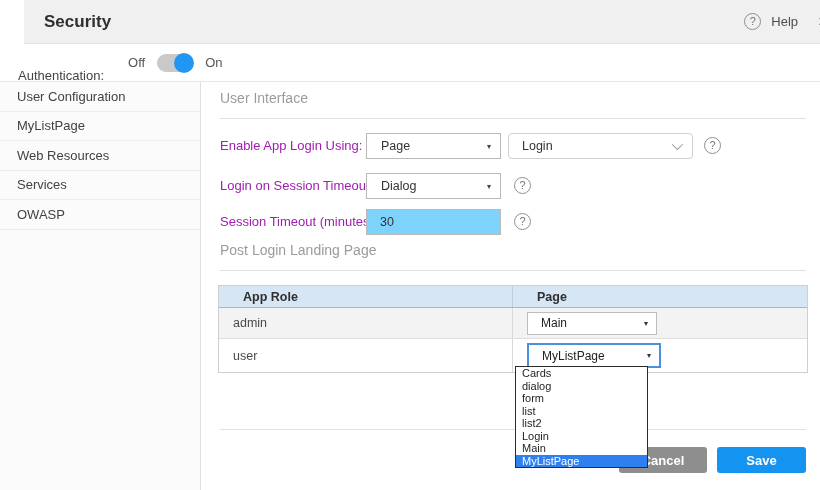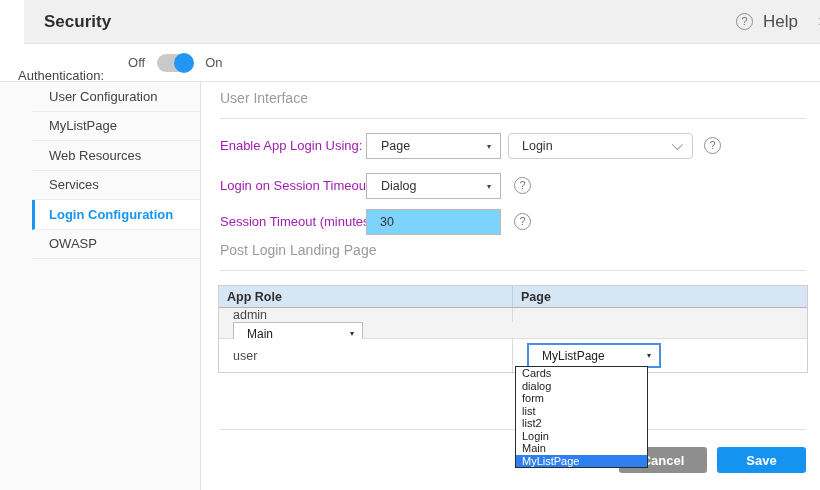--- a/index.html
+++ b/index.html
@@ -14,21 +14,21 @@
     background:#f0f0f0; border-bottom:1px solid #e3e3e3;
     display:flex; align-items:center;margin-left:24px;
   }
   .titlebar .title { margin-left:20px; font-size:17px; font-weight:700; color:#2f2f2f; }
   .titlebar .right { margin-left:auto; display:flex; align-items:center; gap:10px; margin-right:16px; }
   .qicon {
     display:inline-flex; align-items:center; justify-content:center;
     width:17px; height:17px; border:1px solid #8f8f8f; border-radius:50%;
     font-size:11px; color:#777; background:transparent; line-height:1;
   }
-  .help-text { font-size:17px; color:#4d4d4d; }
+  .help-text { font-size:13px; color:#4d4d4d; }
   .close-x { font-size:17px; color:#666; margin-left:10px; cursor:default; }
   
   .authbar {
     position:absolute; left:0; top:44px; width:820px; height:38px;
     background:#ffffff; border-bottom:1px solid #e5e5e5;
     display:flex; align-items:center;
   }
   .authbar .lbl { margin-left:18px; font-size:13px; color:#444;margin-top:26px; }
   .authbar .off { margin-left:24px; font-size:13px; color:#555; }
   .authbar .on  { margin-left:12px; font-size:13px; color:#555; }
@@ -41,21 +41,21 @@
     border-radius:50%; background:#2196f3;
   }
   
   .sidebar {
     position:absolute; left:0; top:82px; width:201px; height:408px;
     background:#fbfbfb; border-right:1px solid #e0e0e0;
   }
   .side-item {
     height:29.5px; display:flex; align-items:center; padding-left:17px;
     font-size:13px; color:#424242; border-bottom:1px solid #ececec;
-    cursor:default; background:#fbfbfb;margin-left:32px;
+    cursor:default; background:#fbfbfb;
   }
   .side-item.sel {
     background:#ffffff; border-left:3px solid #1797f2; padding-left:14px;
     color:#1797f2; font-weight:700;
   }
   
   .main { position:absolute; left:201px; top:82px; width:619px; height:408px; background:#fff; }
   .sect-title { position:absolute; left:19px; font-size:14px; color:#9b9b9b; }
   .divider { position:absolute; left:19px; width:586px; height:1px; background:#e0e0e0; }
   .form-label { position:absolute; left:19px; font-size:13px; color:#a21caf; line-height:26px; }
@@ -79,27 +79,27 @@
     position:absolute; height:26px; background:#7dd3fc; border:1px solid #b9b9b9;
     display:flex; align-items:center; font-size:12.5px; color:#333; padding-left:13px;
   }
   .help-pos { position:absolute; }
   
   .ptable {
     position:absolute; left:17px; top:203px; width:590px;
     border:1px solid #cfcfcf; font-size:12.5px;
   }
   .t-head { display:flex; background:#d7e6f4; border-bottom:1px solid #b3b3b3; height:22px; }
-  .t-head .cell { width:50%; display:flex; align-items:center; padding-left:8px;
+  .t-head .cell { width:50%; display:flex; align-items:center; padding-left:24px;
     font-weight:700; color:#2f2f2f;text-align:center; }
   .t-head .cell:first-child { border-right:1px solid #c2cedb; }
   .t-row { display:flex; position:relative; }
   .t-row .cell { width:50%; display:flex; align-items:center; padding-left:14px; color:#4a4a4a; }
   .t-row .cell:first-child { border-right:1px solid #d9d9d9; }
-  .t-row.r0 { height:31px; background:#f3f3f3; border-bottom:1px solid #dedede;flex-direction:column; }
+  .t-row.r0 { height:31px; background:#f3f3f3; border-bottom:1px solid #dedede; }
   .t-row.r1 { height:33px; background:#ffffff; }
   .row-sel {
     position:relative; width:130px; height:23px; background:#fff; border:1px solid #bdbdbd;
     display:flex; align-items:center; font-size:12px; color:#222;
   }
   .row-sel .val { padding-left:13px; }
   .row-sel .caret { margin-left:auto; margin-right:8px; font-size:8px; color:#333; }
   .row-sel.focused { width:134px; height:25px; border:2px solid #4a90e2; }
   
   .dropdown {
@@ -142,21 +142,20 @@
       <div class="knob"></div>
     </div>
     <span class="on">On</span>
   </div>
 
   <div class="sidebar">
     <div class="side-item">User Configuration</div>
     <div class="side-item">MyListPage</div>
     <div class="side-item">Web Resources</div>
     <div class="side-item">Services</div>
-    <div class="side-item sel">Login Configuration</div>
     <div class="side-item">OWASP</div>
   </div>
 
   <div class="main">
 
     <div class="sect-title" style="top:8px;">User Interface</div>
     <div class="divider" style="top:36px;"></div>
 
     <div class="form-label" style="top:51px;">Enable App Login Using:</div>
     <div class="sel-box" style="left:165px; top:51px; width:135px;">

